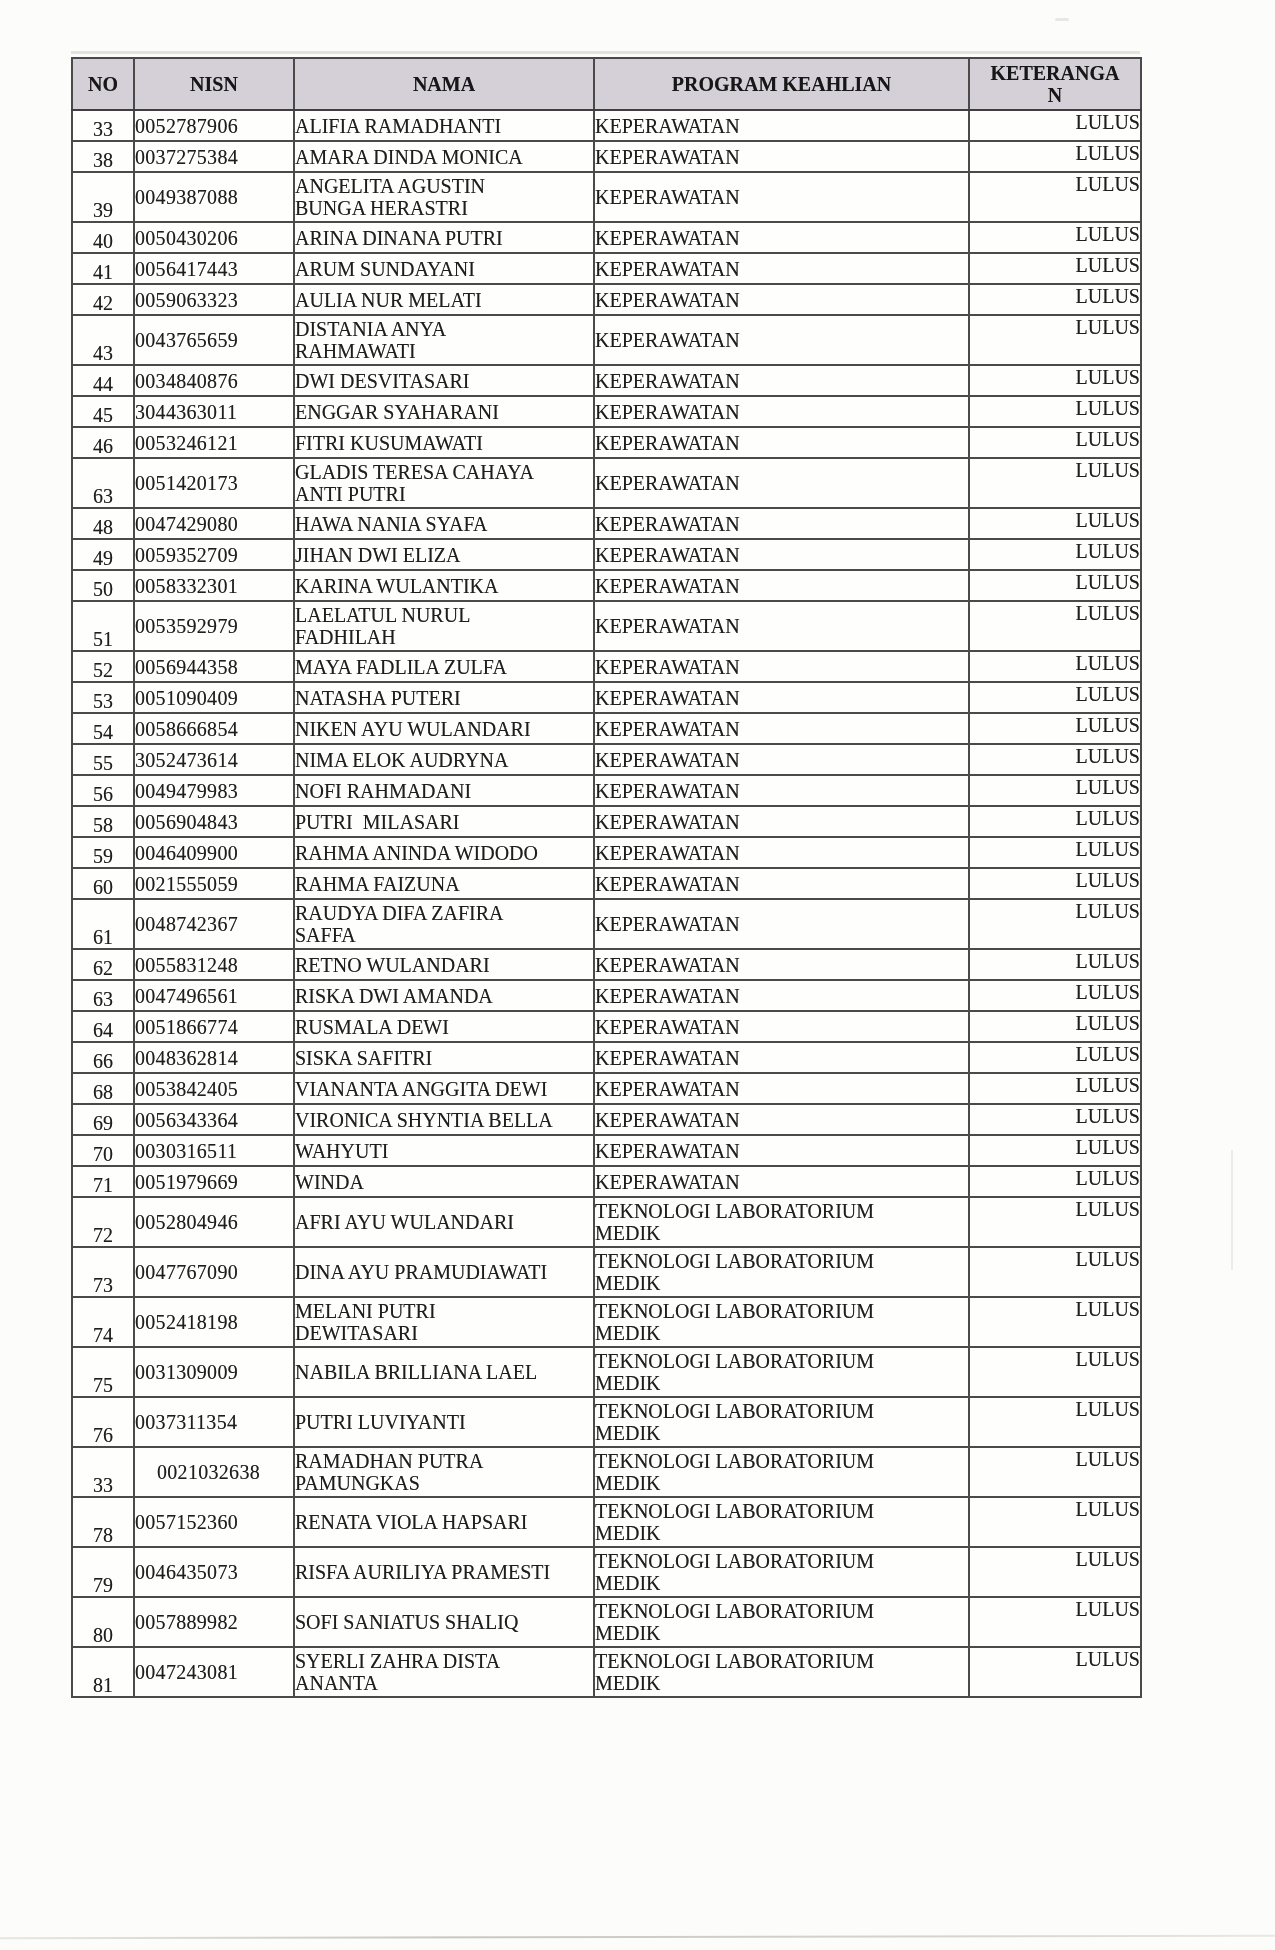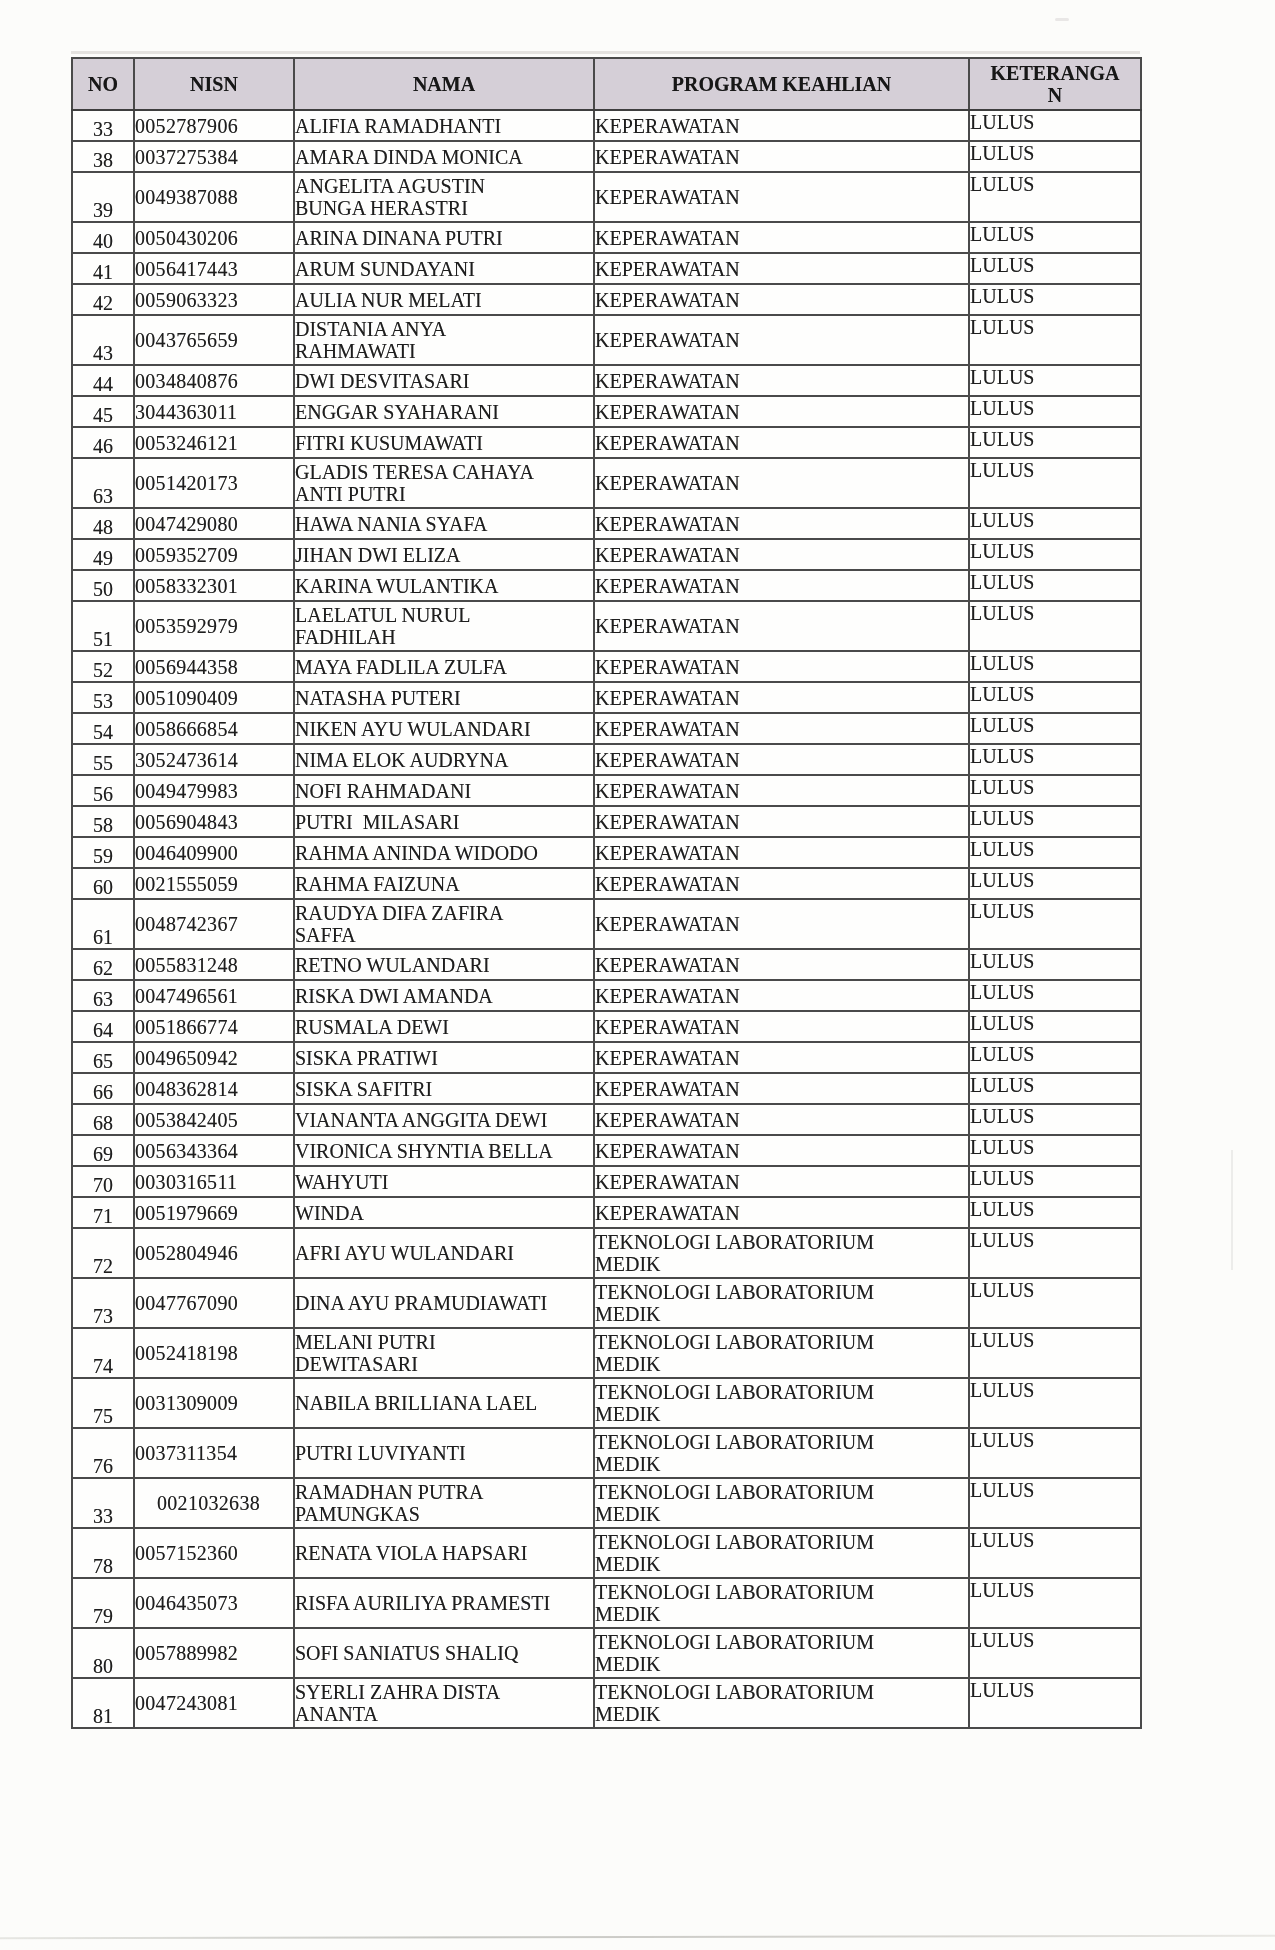--- a/index.html
+++ b/index.html
@@ -47,21 +47,21 @@
     white-space:pre-wrap;
   }
   td.nisn.indent{padding-left:22px;}
   td.nama{
     vertical-align:middle;padding-left:15px;white-space:pre-wrap;
   }
   td.program{
     vertical-align:middle;padding-left:11px;white-space:pre-wrap;
   }
   td.ket{
-    text-align:left;vertical-align:top;padding-top:3px;margin-left:10px;
+    text-align:right;vertical-align:top;padding-top:3px;margin-left:10px;
   }
   
   .artifact-bottom-line{
     position:absolute;left:0;top:1936px;width:1275px;height:2px;
     background:linear-gradient(to right,#e6e6e2,#c7c7c3 35%,#d6d4d0 75%,#e9e8e4);
     transform:rotate(-0.12deg);
   }
   .artifact-top-shadow{
     position:absolute;left:71px;top:51px;width:1069px;height:3px;
     background:#dad7d3;opacity:.7;
@@ -291,27 +291,20 @@
           <td class="ket">LULUS</td>
         </tr>
         <tr class="single">
           <td class="no">64</td>
           <td class="nisn">0051866774</td>
           <td class="nama">RUSMALA DEWI</td>
           <td class="program">KEPERAWATAN</td>
           <td class="ket">LULUS</td>
         </tr>
         <tr class="single">
-          <td class="no">65</td>
-          <td class="nisn">0049650942</td>
-          <td class="nama">SISKA PRATIWI</td>
-          <td class="program">KEPERAWATAN</td>
-          <td class="ket">LULUS</td>
-        </tr>
-        <tr class="single">
           <td class="no">66</td>
           <td class="nisn">0048362814</td>
           <td class="nama">SISKA SAFITRI</td>
           <td class="program">KEPERAWATAN</td>
           <td class="ket">LULUS</td>
         </tr>
         <tr class="single">
           <td class="no">68</td>
           <td class="nisn">0053842405</td>
           <td class="nama">VIANANTA ANGGITA DEWI</td>

